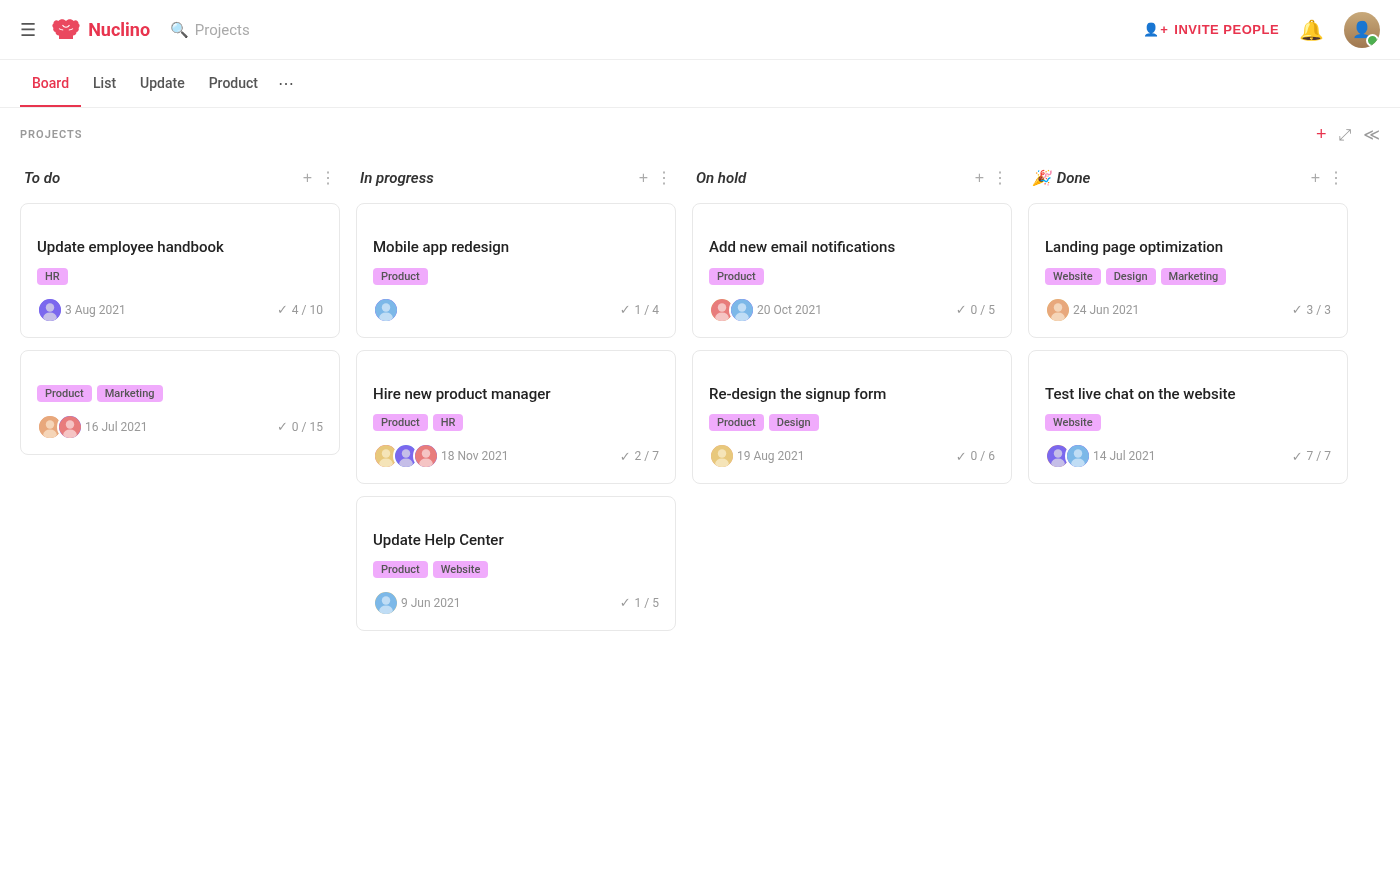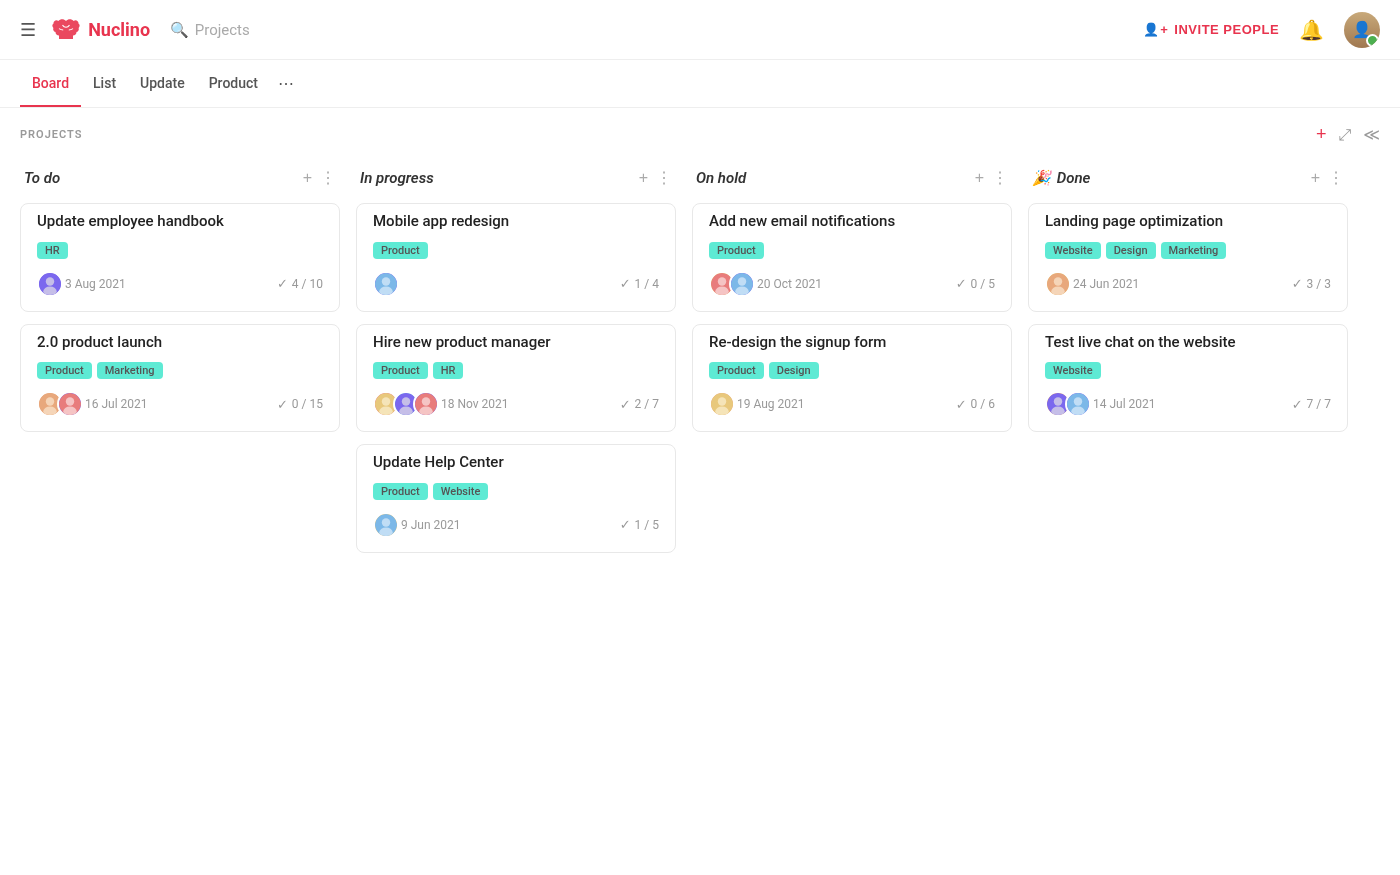--- a/index.html
+++ b/index.html
@@ -194,40 +194,40 @@
       display: flex;
       align-items: center;
       line-height: 1;
     }
 
     
     .card {
       background: #fff;
       border: 1px solid #e8e8e8;
       border-radius: 8px;
-      padding: 8px 16px 14px;
+      padding: 34px 16px 14px;
       margin-bottom: 12px;
       cursor: pointer;
       transition: box-shadow 0.15s;
     }
     .card-title {
       font-size: 15px;
       font-weight: 500;
       color: #222;
       margin-bottom: 10px;
       line-height: 1.3;
     }
     .tags {
       display: flex;
       flex-wrap: wrap;
       gap: 5px;
       margin-bottom: 12px;
     }
     .tag {
-      background: #5eead4;
+      background: #f0abfc;
       color: #555;
       font-size: 11px;
       padding: 2px 8px;
       border-radius: 4px;
       font-weight: 500;
     }
     .card-footer {
       display: flex;
       align-items: center;
       justify-content: space-between;
@@ -351,21 +351,20 @@
             </div>
           <span class="date">3 Aug 2021</span>
         </div>
         <div class="check-count">
           <span style="font-size:13px;">✓</span>
           <span>4 / 10</span>
         </div>
       </div>
     </div>
       <div class="card">
-      <div class="card-title">2.0 product launch</div>
       <div class="tags">
           <span class="tag">Product</span>
           <span class="tag">Marketing</span>
         </div>
       <div class="card-footer">
         <div class="card-left">
           <div class="avatars">
               <div class="avatar-sm" style="background:#e8a87c; width:26px;height:26px;">
         <svg viewBox="0 0 26 26" xmlns="http://www.w3.org/2000/svg">
                   <circle cx="13" cy="13" r="13" fill="#e8a87c"></circle>

